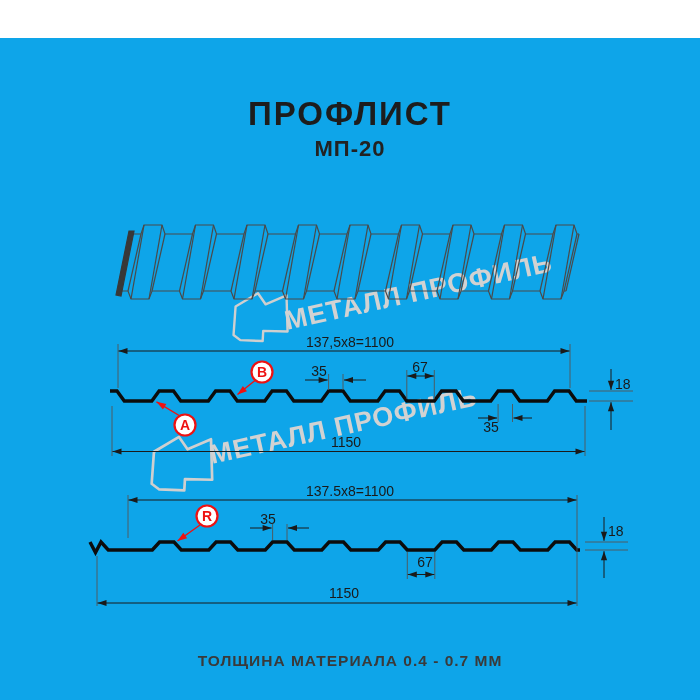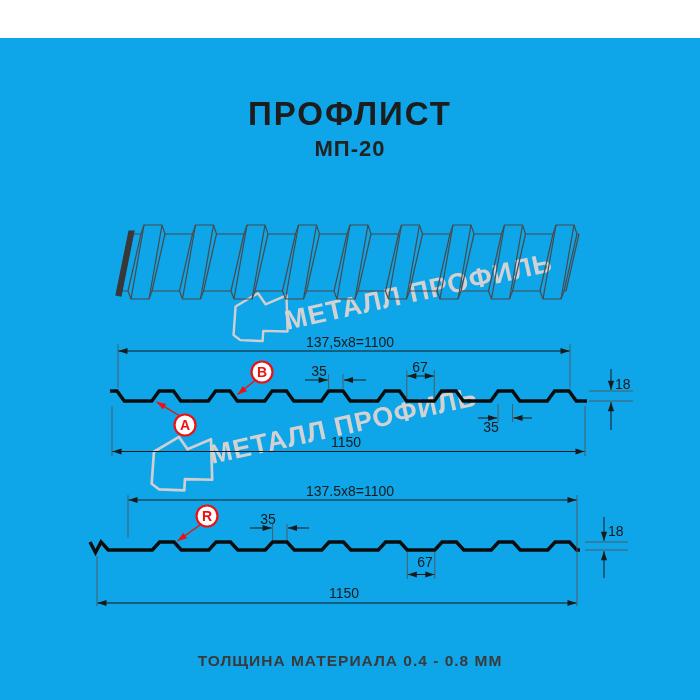--- a/index.html
+++ b/index.html
@@ -160,14 +160,14 @@
       <text class="dimtxt" x="268" y="486" text-anchor="middle">35</text>
       <text class="dimtxt" x="425" y="529" text-anchor="middle">67</text>
       <text class="dimtxt" x="608" y="498">18</text>
 
       <line class="redln" x1="200" y1="487" x2="177.5" y2="503" marker-end="url(#ahr)"></line>
       <circle class="redcirc" cx="207" cy="478" r="10.5"></circle>
       <text class="redtxt" x="207" y="483" text-anchor="middle">R</text>
     </g>
   </svg>
 
-  <div id="footnote">ТОЛЩИНА МАТЕРИАЛА 0.4 - 0.8 ММ</div>
+  <div id="footnote">ТОЛЩИНА МАТЕРИАЛА 0.4 - 0.7 ММ</div>
 </div>
 
 </body></html>

